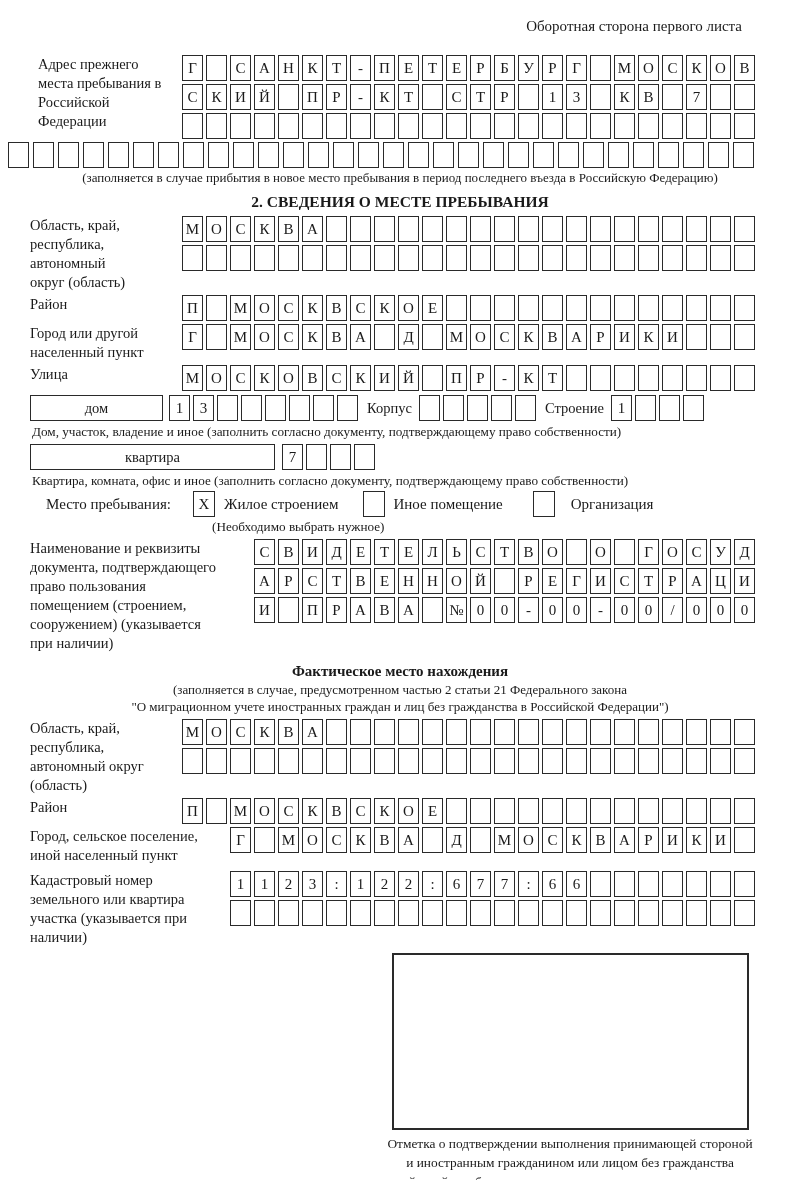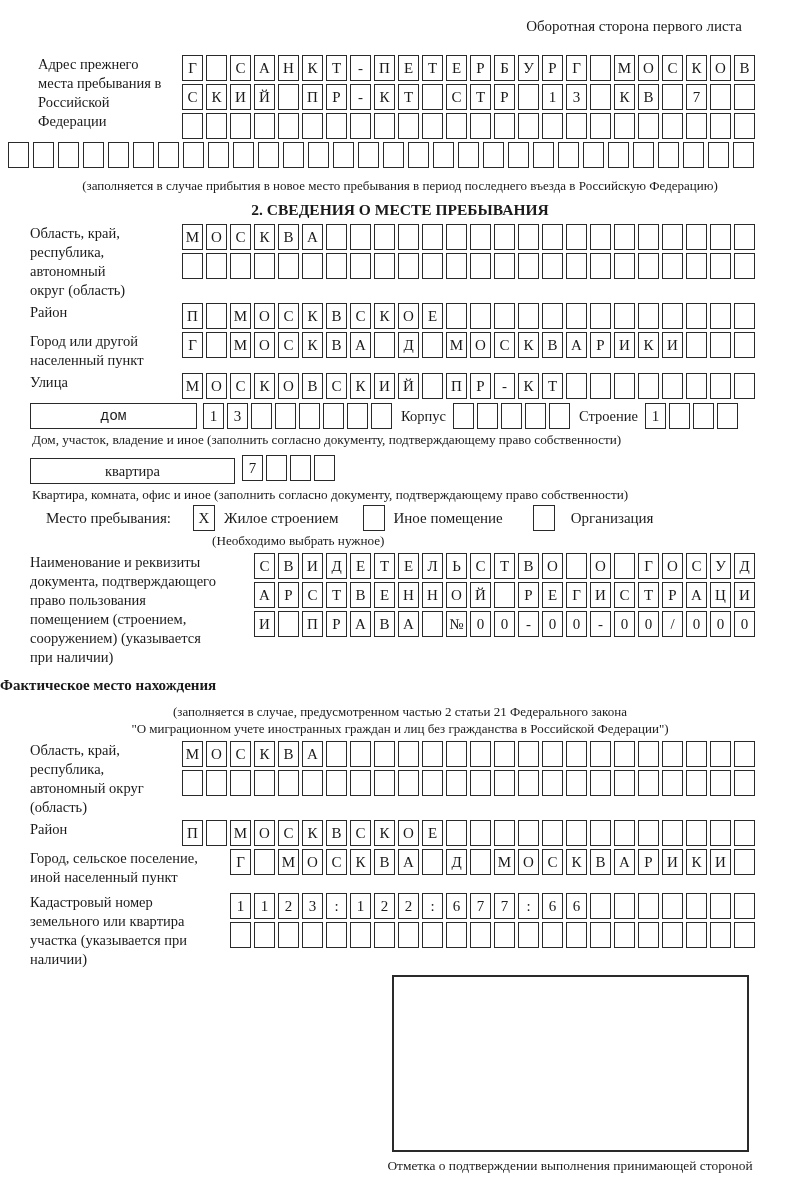--- a/index.html
+++ b/index.html
@@ -16,29 +16,29 @@
 
   .block{display:flex;align-items:flex-start;padding:0 45px 0 30px;}
   .label{font-size:14.5px;line-height:19px;}
   .w112{width:112px;} .w130{width:130px;padding-left:8px;box-sizing:content-box;} .w150{width:150px;}
   .w160{width:160px;} .w195{width:195px;}
 
   .mt3{margin-top:3px;} .mt4{margin-top:4px;} .mt5{margin-top:5px;} .mt6{margin-top:6px;} .mt20{margin-top:20px;gap:19px;}
 
   .full-row{padding-left:8px;margin-top:3px;gap:4px;}
 
-  .form-note{margin-top:10px;text-align:center;font-size:13px;}
+  .form-note{margin-top:2px;text-align:center;font-size:13px;}
   .section-title{margin-top:7px;text-align:center;font-size:15.5px;font-weight:bold;}
-  .sub-title{margin-top:10px;font-size:15px;font-weight:bold;}
+  .sub-title{margin-top:10px;text-align:center;font-size:15px;font-weight:bold;}
 
   .box-label{box-sizing:border-box;height:26px;border:1.6px solid #2a2a2a;display:flex;
              align-items:center;justify-content:center;font-size:14.5px;}
   .house-row,.apt-row{display:flex;align-items:center;padding:0 40px 0 30px;}
-  .house-box{width:167px;font-family:Liberation Mono, monospace;}
-  .apt-box{width:205px;margin-top:6px;}
+  .house-box{width:133px;}
+  .apt-box{width:245px;}
   .inline-label{font-size:14.5px;margin:0 7px 0 9px;white-space:nowrap;}
   .caption{font-size:13.2px;margin:3px 16px 0 32px;}
 
   .stay-row{display:flex;align-items:center;padding-left:46px;margin-top:2px;font-size:15px;}
   .checkbox{box-sizing:border-box;width:22px;height:26px;border:1.6px solid #2a2a2a;flex:0 0 auto;
             display:flex;align-items:center;justify-content:center;font-size:15px;}
   .stay-title{width:131px;}
   .opt-label{margin-left:9px;white-space:nowrap;}
   .gap24{margin-left:24px;} .gap30{margin-left:30px;} .gap16{margin-left:16px;}
   .stay-note{margin:2px 0 0 212px;font-size:13.2px;}

